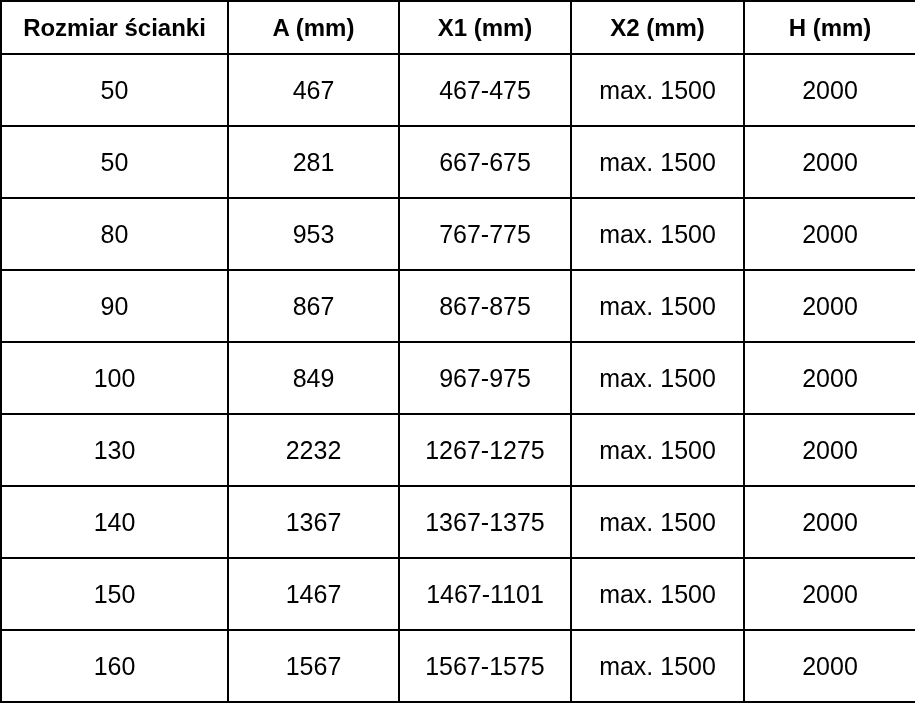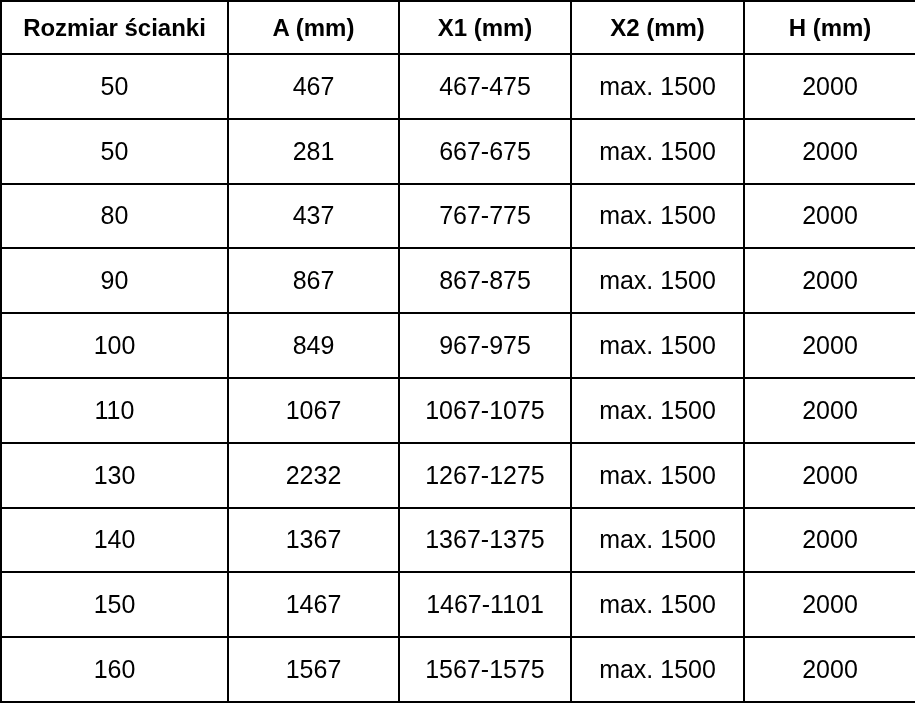--- a/index.html
+++ b/index.html
@@ -77,43 +77,36 @@
         </tr>
         <tr>
           <td>50</td>
           <td>281</td>
           <td>667-675</td>
           <td>max. 1500</td>
           <td>2000</td>
         </tr>
         <tr>
           <td>80</td>
-          <td>437</td>
+          <td>953</td>
           <td>767-775</td>
           <td>max. 1500</td>
           <td>2000</td>
         </tr>
         <tr>
           <td>90</td>
           <td>867</td>
           <td>867-875</td>
           <td>max. 1500</td>
           <td>2000</td>
         </tr>
         <tr>
           <td>100</td>
           <td>849</td>
           <td>967-975</td>
-          <td>max. 1500</td>
-          <td>2000</td>
-        </tr>
-        <tr>
-          <td>110</td>
-          <td>1067</td>
-          <td>1067-1075</td>
           <td>max. 1500</td>
           <td>2000</td>
         </tr>
         <tr>
           <td>130</td>
           <td>2232</td>
           <td>1267-1275</td>
           <td>max. 1500</td>
           <td>2000</td>
         </tr>

